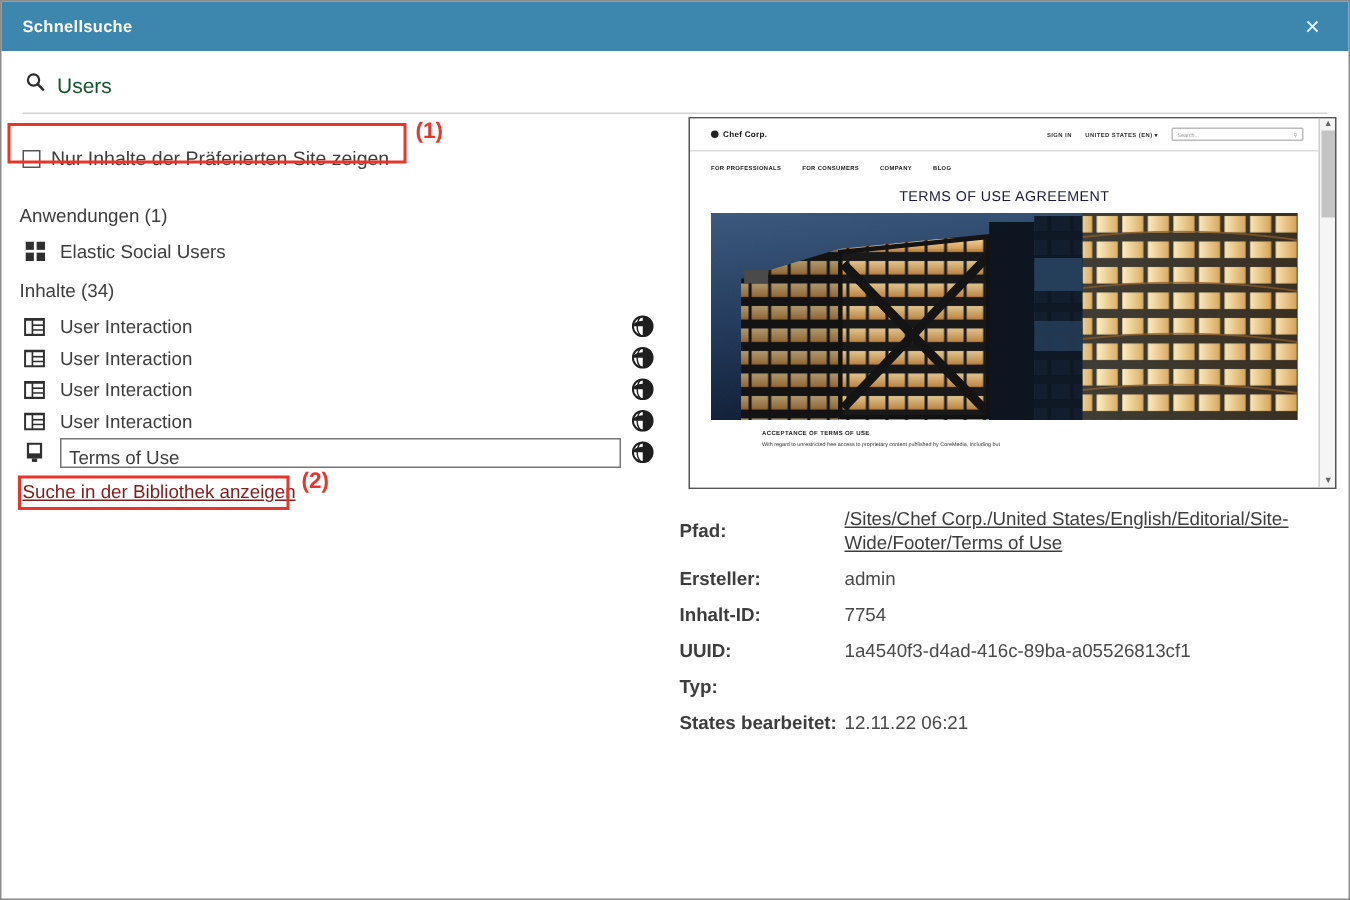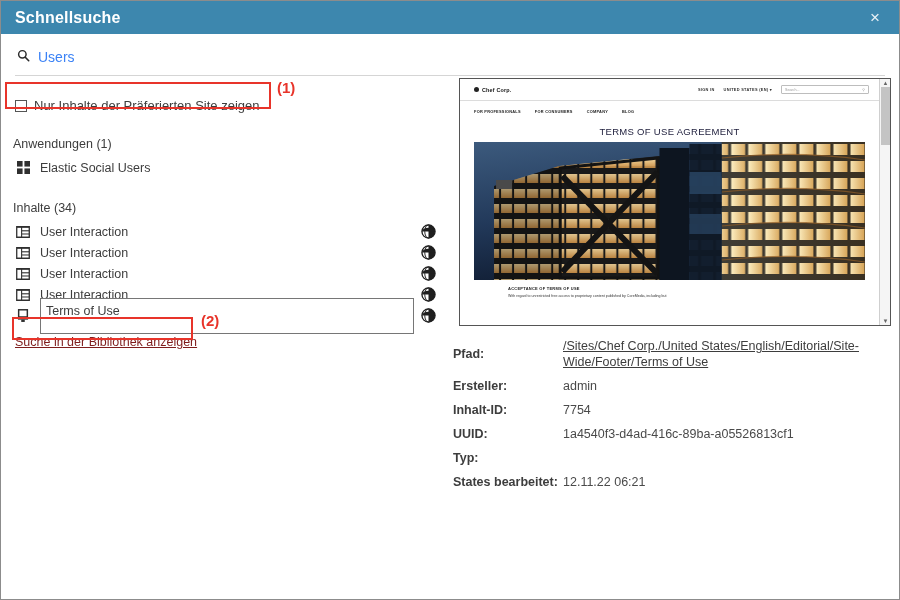--- a/index.html
+++ b/index.html
@@ -21,39 +21,39 @@
 
   
   .titlebar{
     height:33px;flex:0 0 33px;
     background:#3d87ae;
     display:flex;align-items:center;
     padding:0 12px 0 14px;
     box-sizing:border-box;
   }
   .titlebar .ttl{
-    color:#fff;font-size:16px;font-weight:bold;
+    color:#fff;font-size:11px;font-weight:bold;
     letter-spacing:.2px;flex:1;
   }
   .close-btn{
     color:#e8f1f6;font-size:17px;line-height:1;
     width:24px;height:24px;display:flex;align-items:center;justify-content:center;
     cursor:pointer;font-weight:300;
   }
 
   
   .searchrow{
     flex:0 0 auto;
     margin:0 14px;
     padding:14px 2px 9px 2px;
     border-bottom:1px solid #d5d5d5;
     display:flex;align-items:center;gap:8px;
   }
   .searchrow .q{
-    font-size:14px;color:#3b82f6;
+    font-size:14px;color:#14532d;
   }
   .mag{display:block;}
 
   
   .body{flex:1;display:flex;position:relative;}
   .left{width:450px;flex:0 0 450px;position:relative;padding-top:10px;box-sizing:border-box;}
   .right{flex:1;position:relative;}
 
   
   .cbrow{
@@ -63,41 +63,41 @@
   }
   .cbox{
     width:12px;height:12px;border:1px solid #555;background:#fff;
     display:inline-block;box-sizing:border-box;flex:0 0 12px;
   }
 
   .grp-title{
     font-size:12.5px;font-weight:normal;color:#3d3d3d;
     margin:22px 0 6px 12px;
   }
-  .grp-title.second{margin-top:23px;}
+  .grp-title.second{margin-top:9px;}
 
   .row{
     display:flex;align-items:center;
     height:21px;margin-left:12px;padding-left:2px;
     font-size:12.5px;color:#3d3d3d;
   }
   .row .ico{width:16px;flex:0 0 16px;display:flex;align-items:center;justify-content:center;margin-right:9px;}
   .row .lbl{flex:1;}
 
   .content-row{
     display:flex;align-items:center;
     height:21px;margin-left:12px;padding-left:2px;
     font-size:12.5px;color:#3d3d3d;position:relative;
   }
   .content-row .ico{width:16px;flex:0 0 16px;display:flex;align-items:center;justify-content:center;margin-right:9px;}
   .content-row .lbl{flex:1;}
   .content-row .globe{width:18px;flex:0 0 18px;display:flex;align-items:center;justify-content:center;margin-right:14px;}
   .content-row.sel .lbl{
     border:1px solid #767676;background:#fff;
-    padding:2px 5px;margin-right:5px;height:36px;line-height:20px;box-sizing:border-box;
+    padding:2px 5px;margin-right:5px;height:20px;line-height:20px;box-sizing:border-box;
   }
 
   .libsearch{
     font-size:12.5px;color:#7f1d1d;text-decoration:underline;
     margin:9px 15px 0 14px;display:inline-block;cursor:pointer;
   }
 
   
   .anno{position:absolute;border:2px solid #e8342a;box-sizing:border-box;pointer-events:none;}
   .anno-num{

